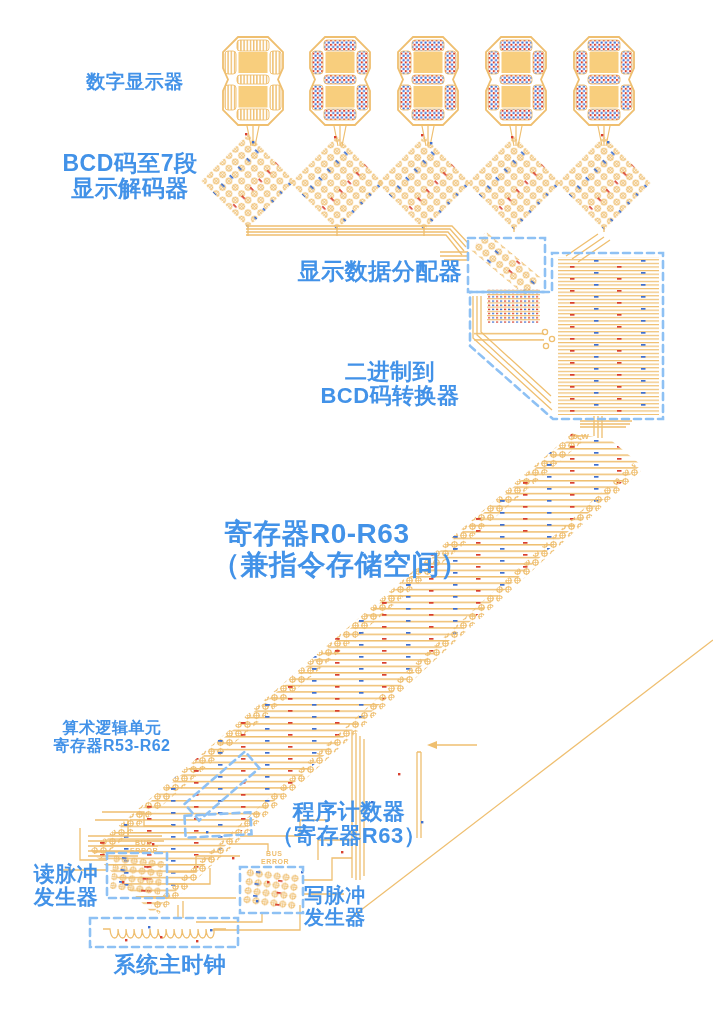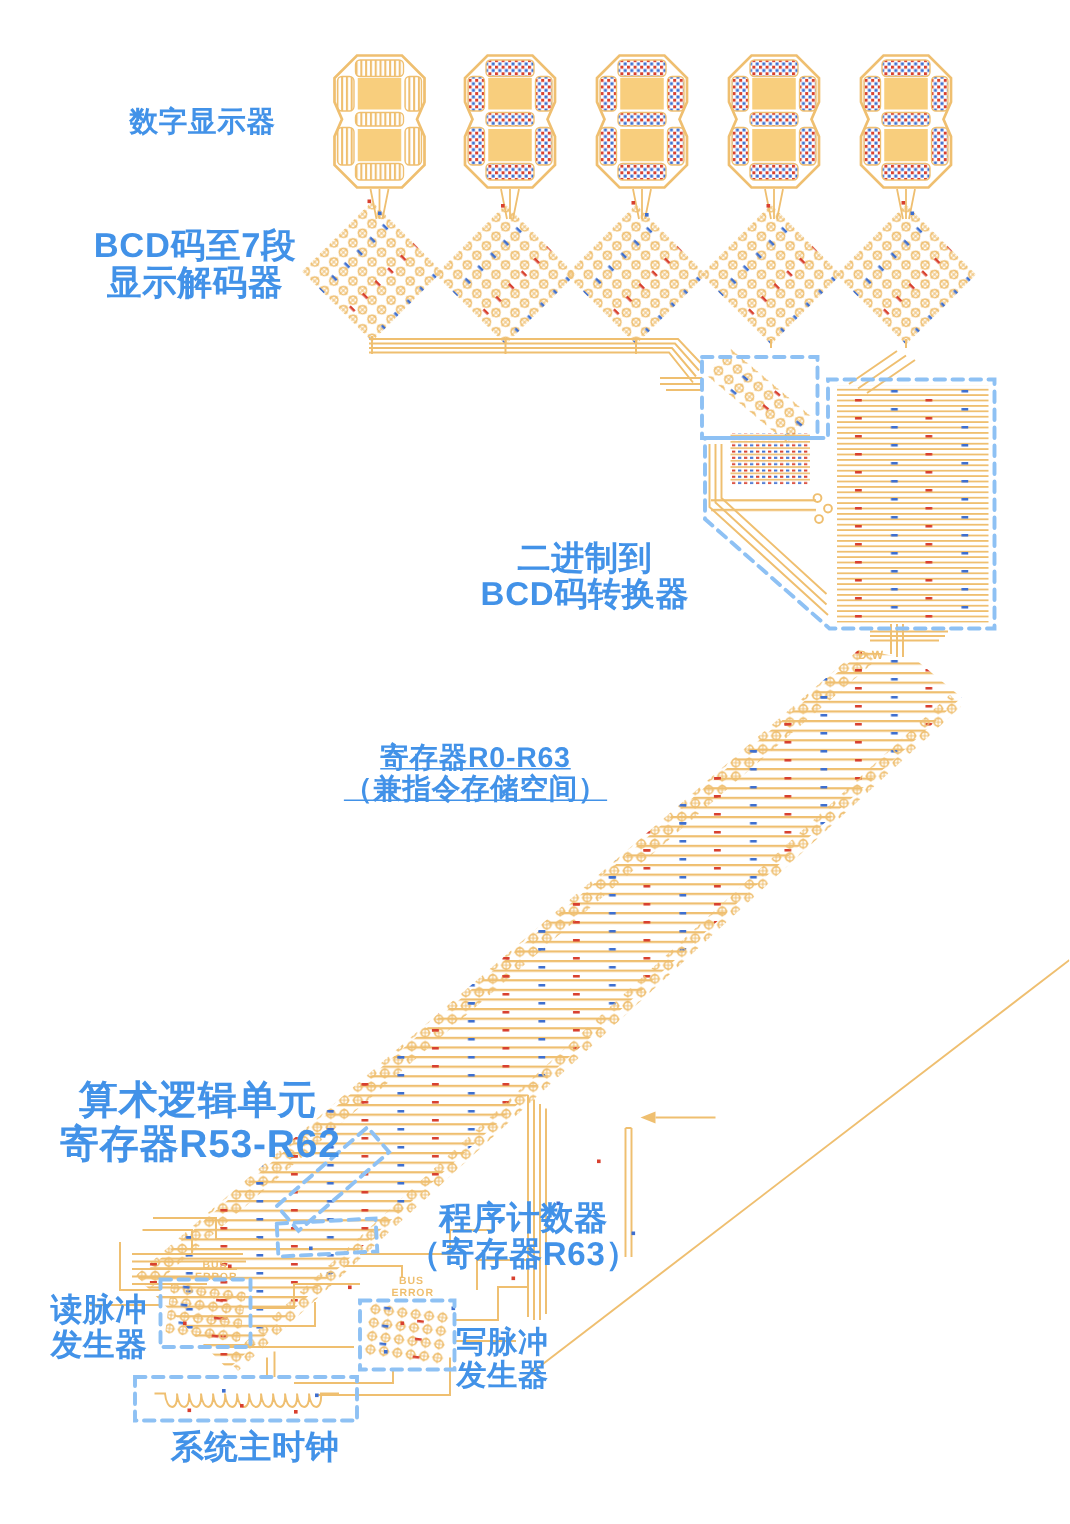--- a/index.html
+++ b/index.html
@@ -234,32 +234,35 @@
 
 <div class="lbl" style="left:40px;top:72px;width:190px;font-size:19px;">
   <div>数字显示器</div>
 </div>
 
 <div class="lbl" style="left:30px;top:151px;width:200px;font-size:23px;">
   <div>BCD码至7段</div>
   <div>显示解码器</div>
 </div>
 
+<div class="lbl" style="left:290px;top:259px;width:180px;font-size:23px;">
+  <div>显示数据分配器</div>
+</div>
 
 <div class="lbl" style="left:305px;top:324px;width:170px;font-size:22px;margin-top:36px;">
   <div>二进制到</div>
   <div>BCD码转换器</div>
 </div>
 
-<div class="lbl" style="left:212px;top:496px;width:210px;font-size:19px;text-decoration:underline;">
+<div class="lbl" style="left:212px;top:519px;width:210px;font-size:28px;">
   <div>寄存器R0-R63</div>
   <div>（兼指令存储空间）</div>
 </div>
 
-<div class="lbl" style="left:40px;top:719px;width:184px;font-size:26px;">
+<div class="lbl" style="left:20px;top:719px;width:184px;font-size:16px;">
   <div>算术逻辑单元</div>
   <div>寄存器R53-R62</div>
 </div>
 
 <div class="lbl" style="left:264px;top:800px;width:170px;font-size:22px;">
   <div>程序计数器</div>
   <div>（寄存器R63）</div>
 </div>
 
 <div class="lbl" style="left:18px;top:862px;width:96px;font-size:21px;">

